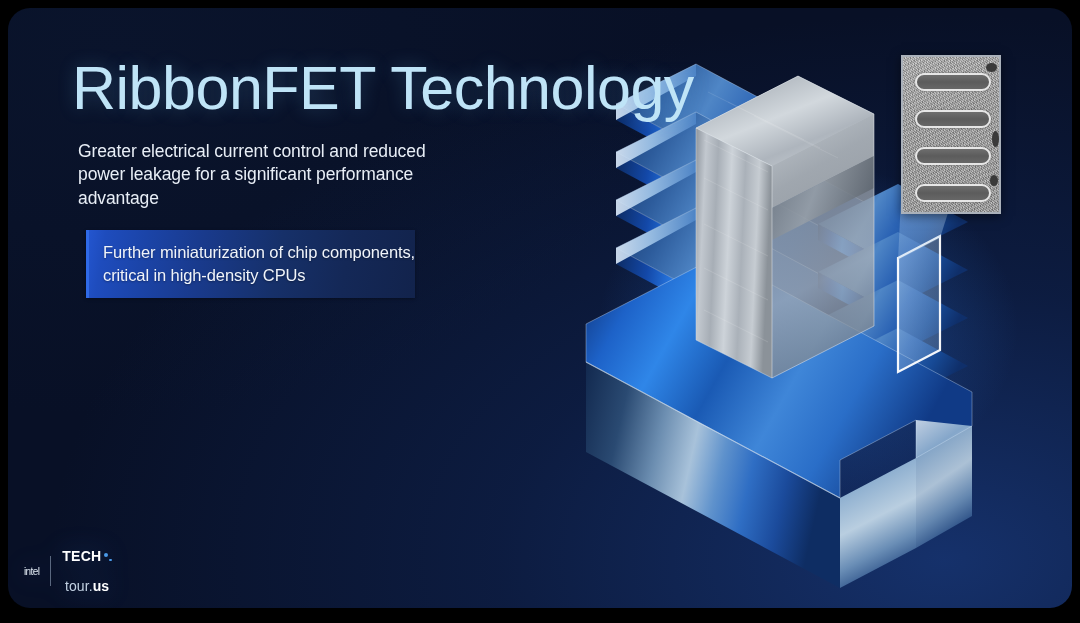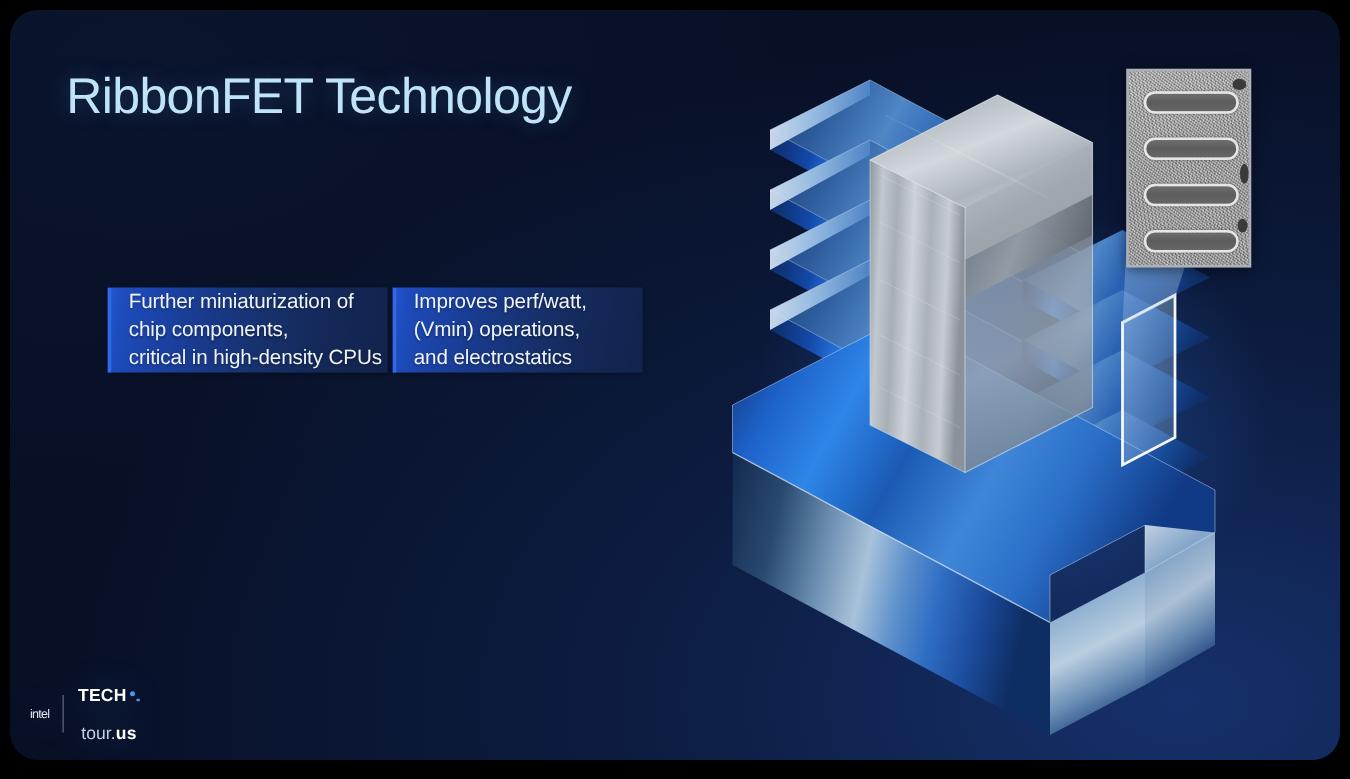--- a/index.html
+++ b/index.html
@@ -25,23 +25,23 @@
     background:
       radial-gradient(120% 130% at 88% 92%, rgba(26,60,130,0.75) 0%, rgba(18,42,96,0.45) 35%, rgba(8,18,44,0.0) 70%),
       radial-gradient(90% 100% at 10% 8%, rgba(10,20,44,1) 0%, rgba(8,16,38,1) 60%),
       linear-gradient(128deg, #080f24 0%, #0a1630 38%, #0c1d42 62%, #112a5e 100%);
     box-shadow: 0 6px 20px rgba(0,0,0,0.9);
   }
 
   
   #page-title {
     position: absolute;
-    left: 45px;
+    left: 64px;
     top: 48px;
-    font-size: 40px;
+    font-size: 61px;
     line-height: 1.05;
     font-weight: 300;
     letter-spacing: -0.5px;
     color: #bfe4f7;
     white-space: nowrap;
     text-shadow: 0 0 18px rgba(120,200,255,0.25);
   }
   #page-subtitle {
     position: absolute;
     left: 70px;
@@ -412,29 +412,26 @@
     <div class="tem-ribbon" style="top:53px"></div>
     <div class="tem-ribbon" style="top:90px"></div>
     <div class="tem-ribbon" style="top:127px"></div>
     <div class="tem-dark-blob" style="right:2px;top:6px;width:11px;height:9px"></div>
     <div class="tem-dark-blob" style="right:0px;top:74px;width:7px;height:16px"></div>
     <div class="tem-dark-blob" style="right:1px;top:118px;width:8px;height:11px"></div>
   </div>
 
   <div id="page-title">RibbonFET Technology</div>
 
+  <div id="page-subtitle">Greater electrical current control and reduced power leakage for a significant performance advantage</div>
 
   <div id="bullet-list">
     <div class="bullet-box">
       <div class="bullet-text">Further miniaturization of chip components,
 critical in high-density CPUs</div>
-    </div>
-    <div class="bullet-box">
-      <div class="bullet-text">Improves perf/watt, (Vmin) operations,
-and electrostatics</div>
     </div>
   </div>
 
   <div id="logo-bar">
     <div id="intel-wordmark">intel</div>
     <div id="logo-divider"></div>
     <div id="techtour-wordmark">
       <div id="techtour-top">
         <span>TECH</span><span class="tt-dot"></span><span class="tt-dot-small"></span>
       </div>

